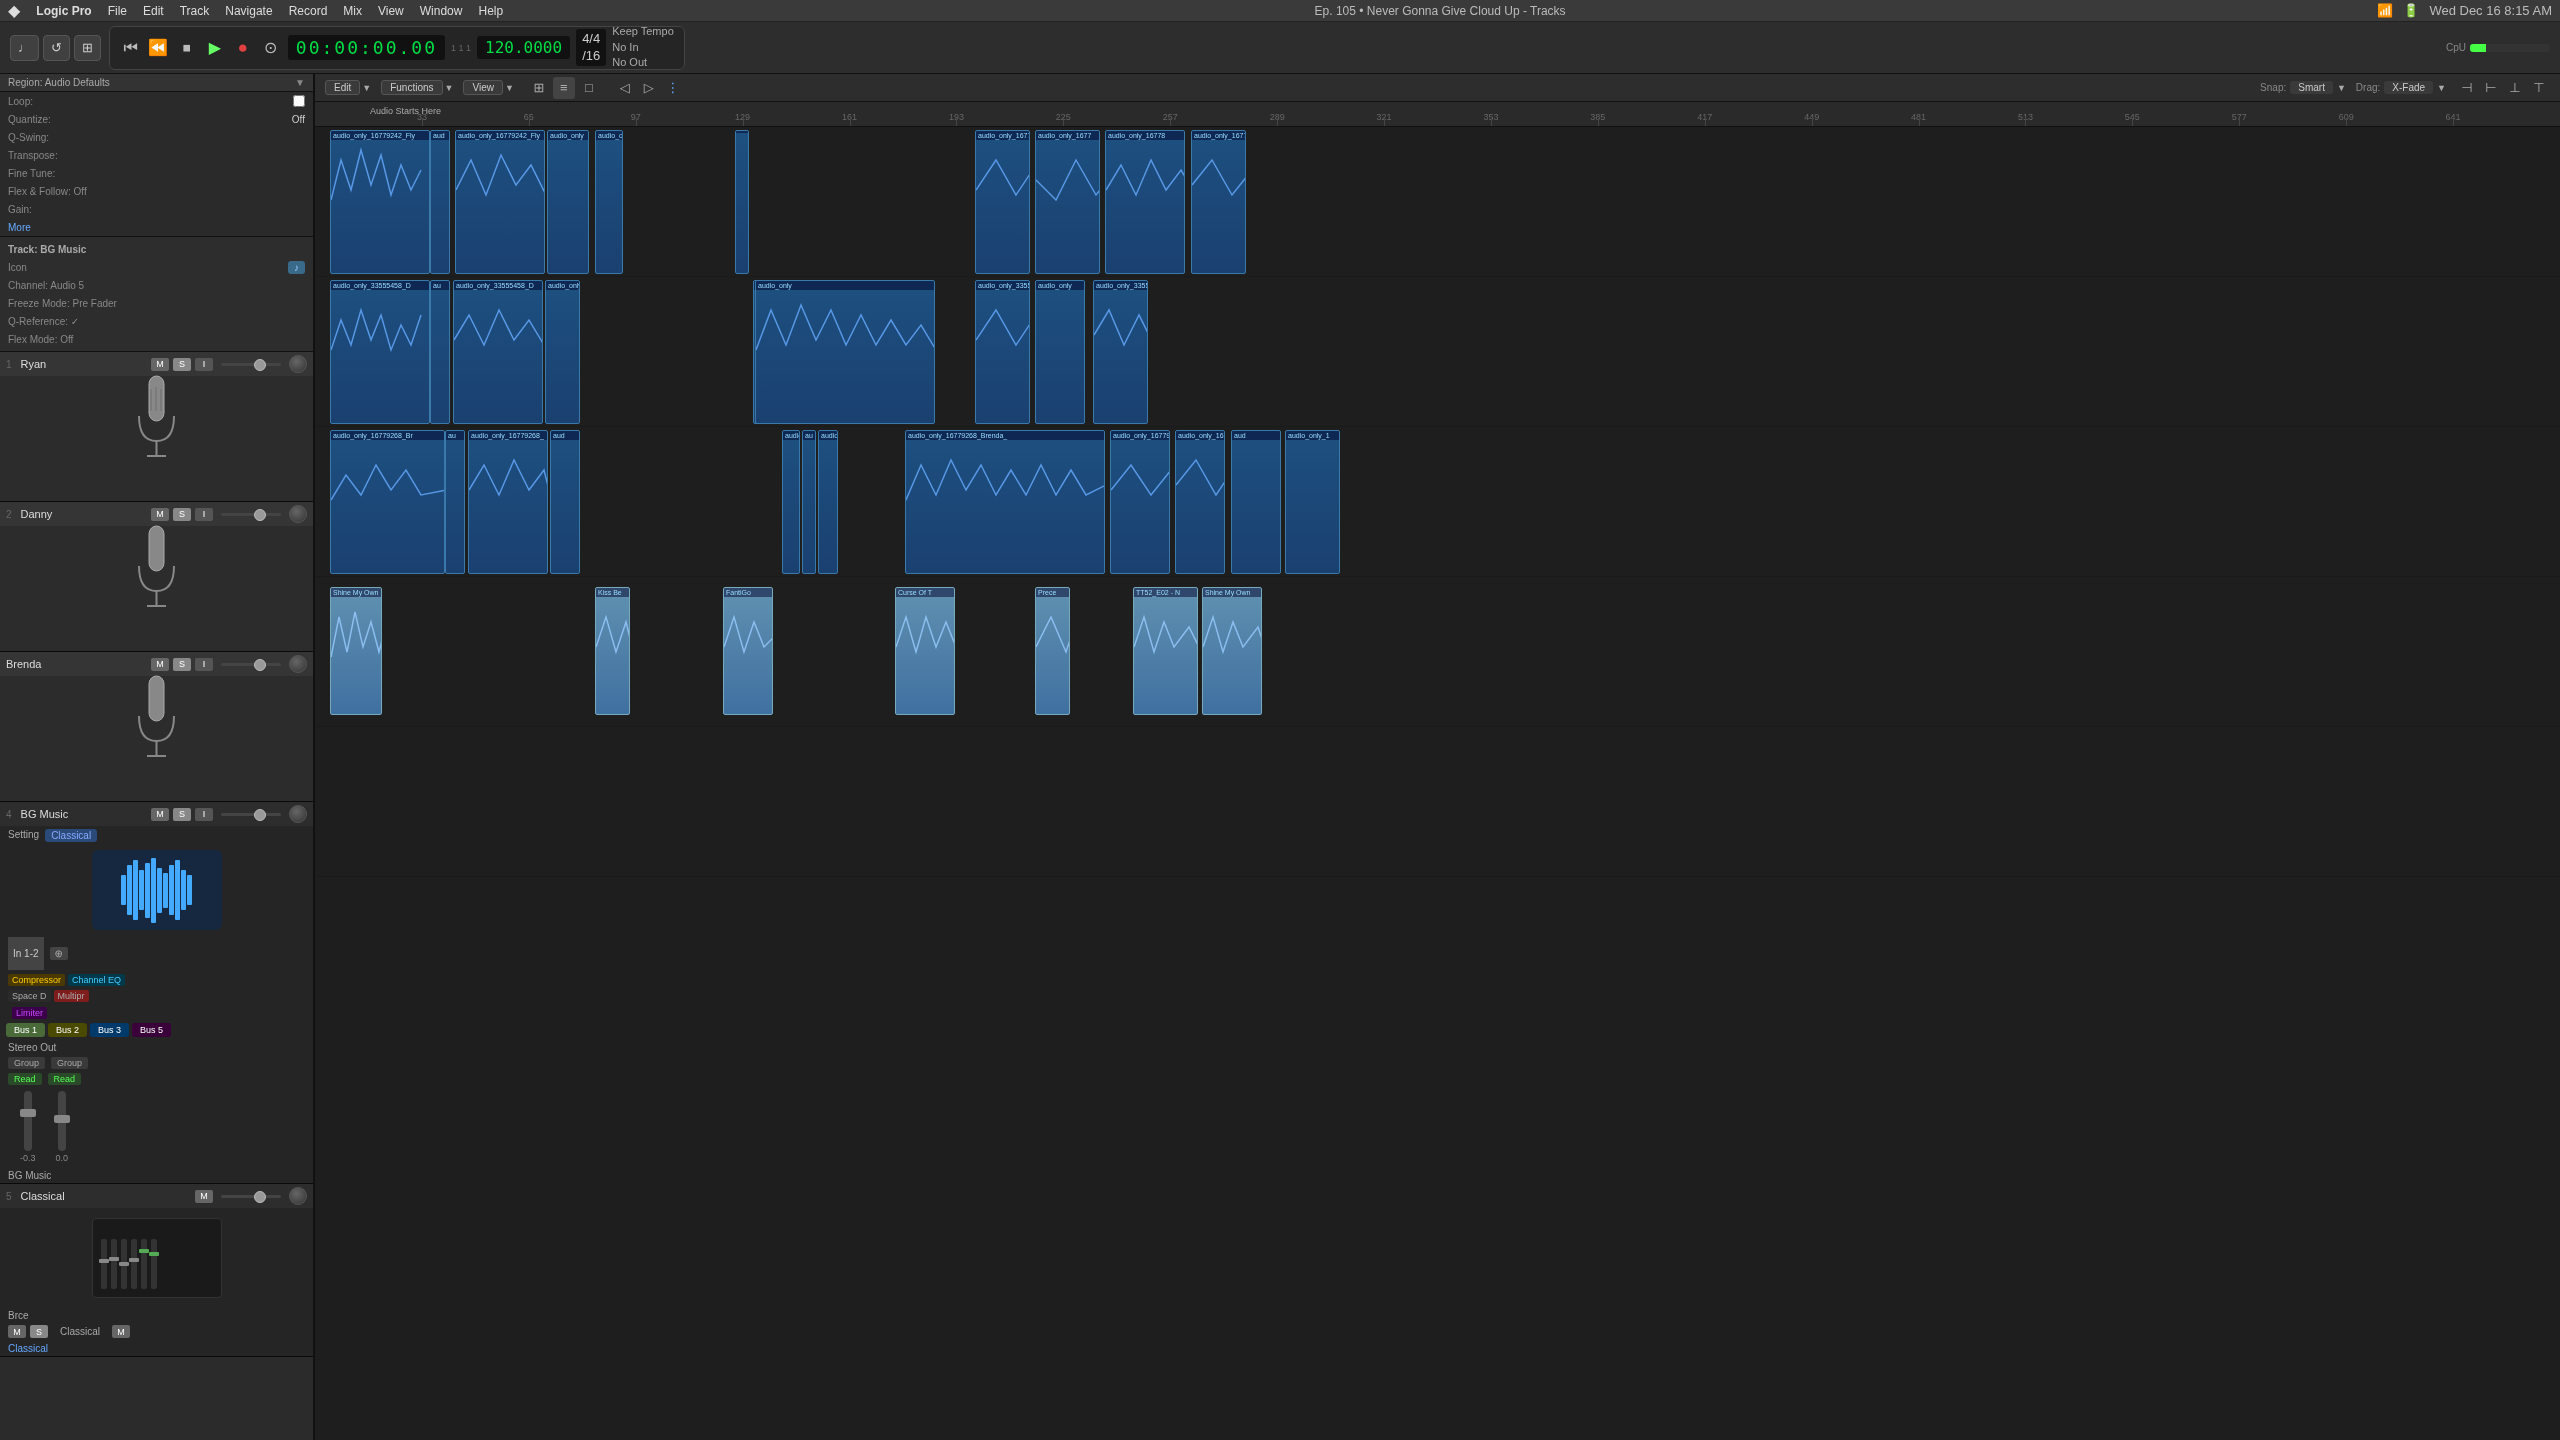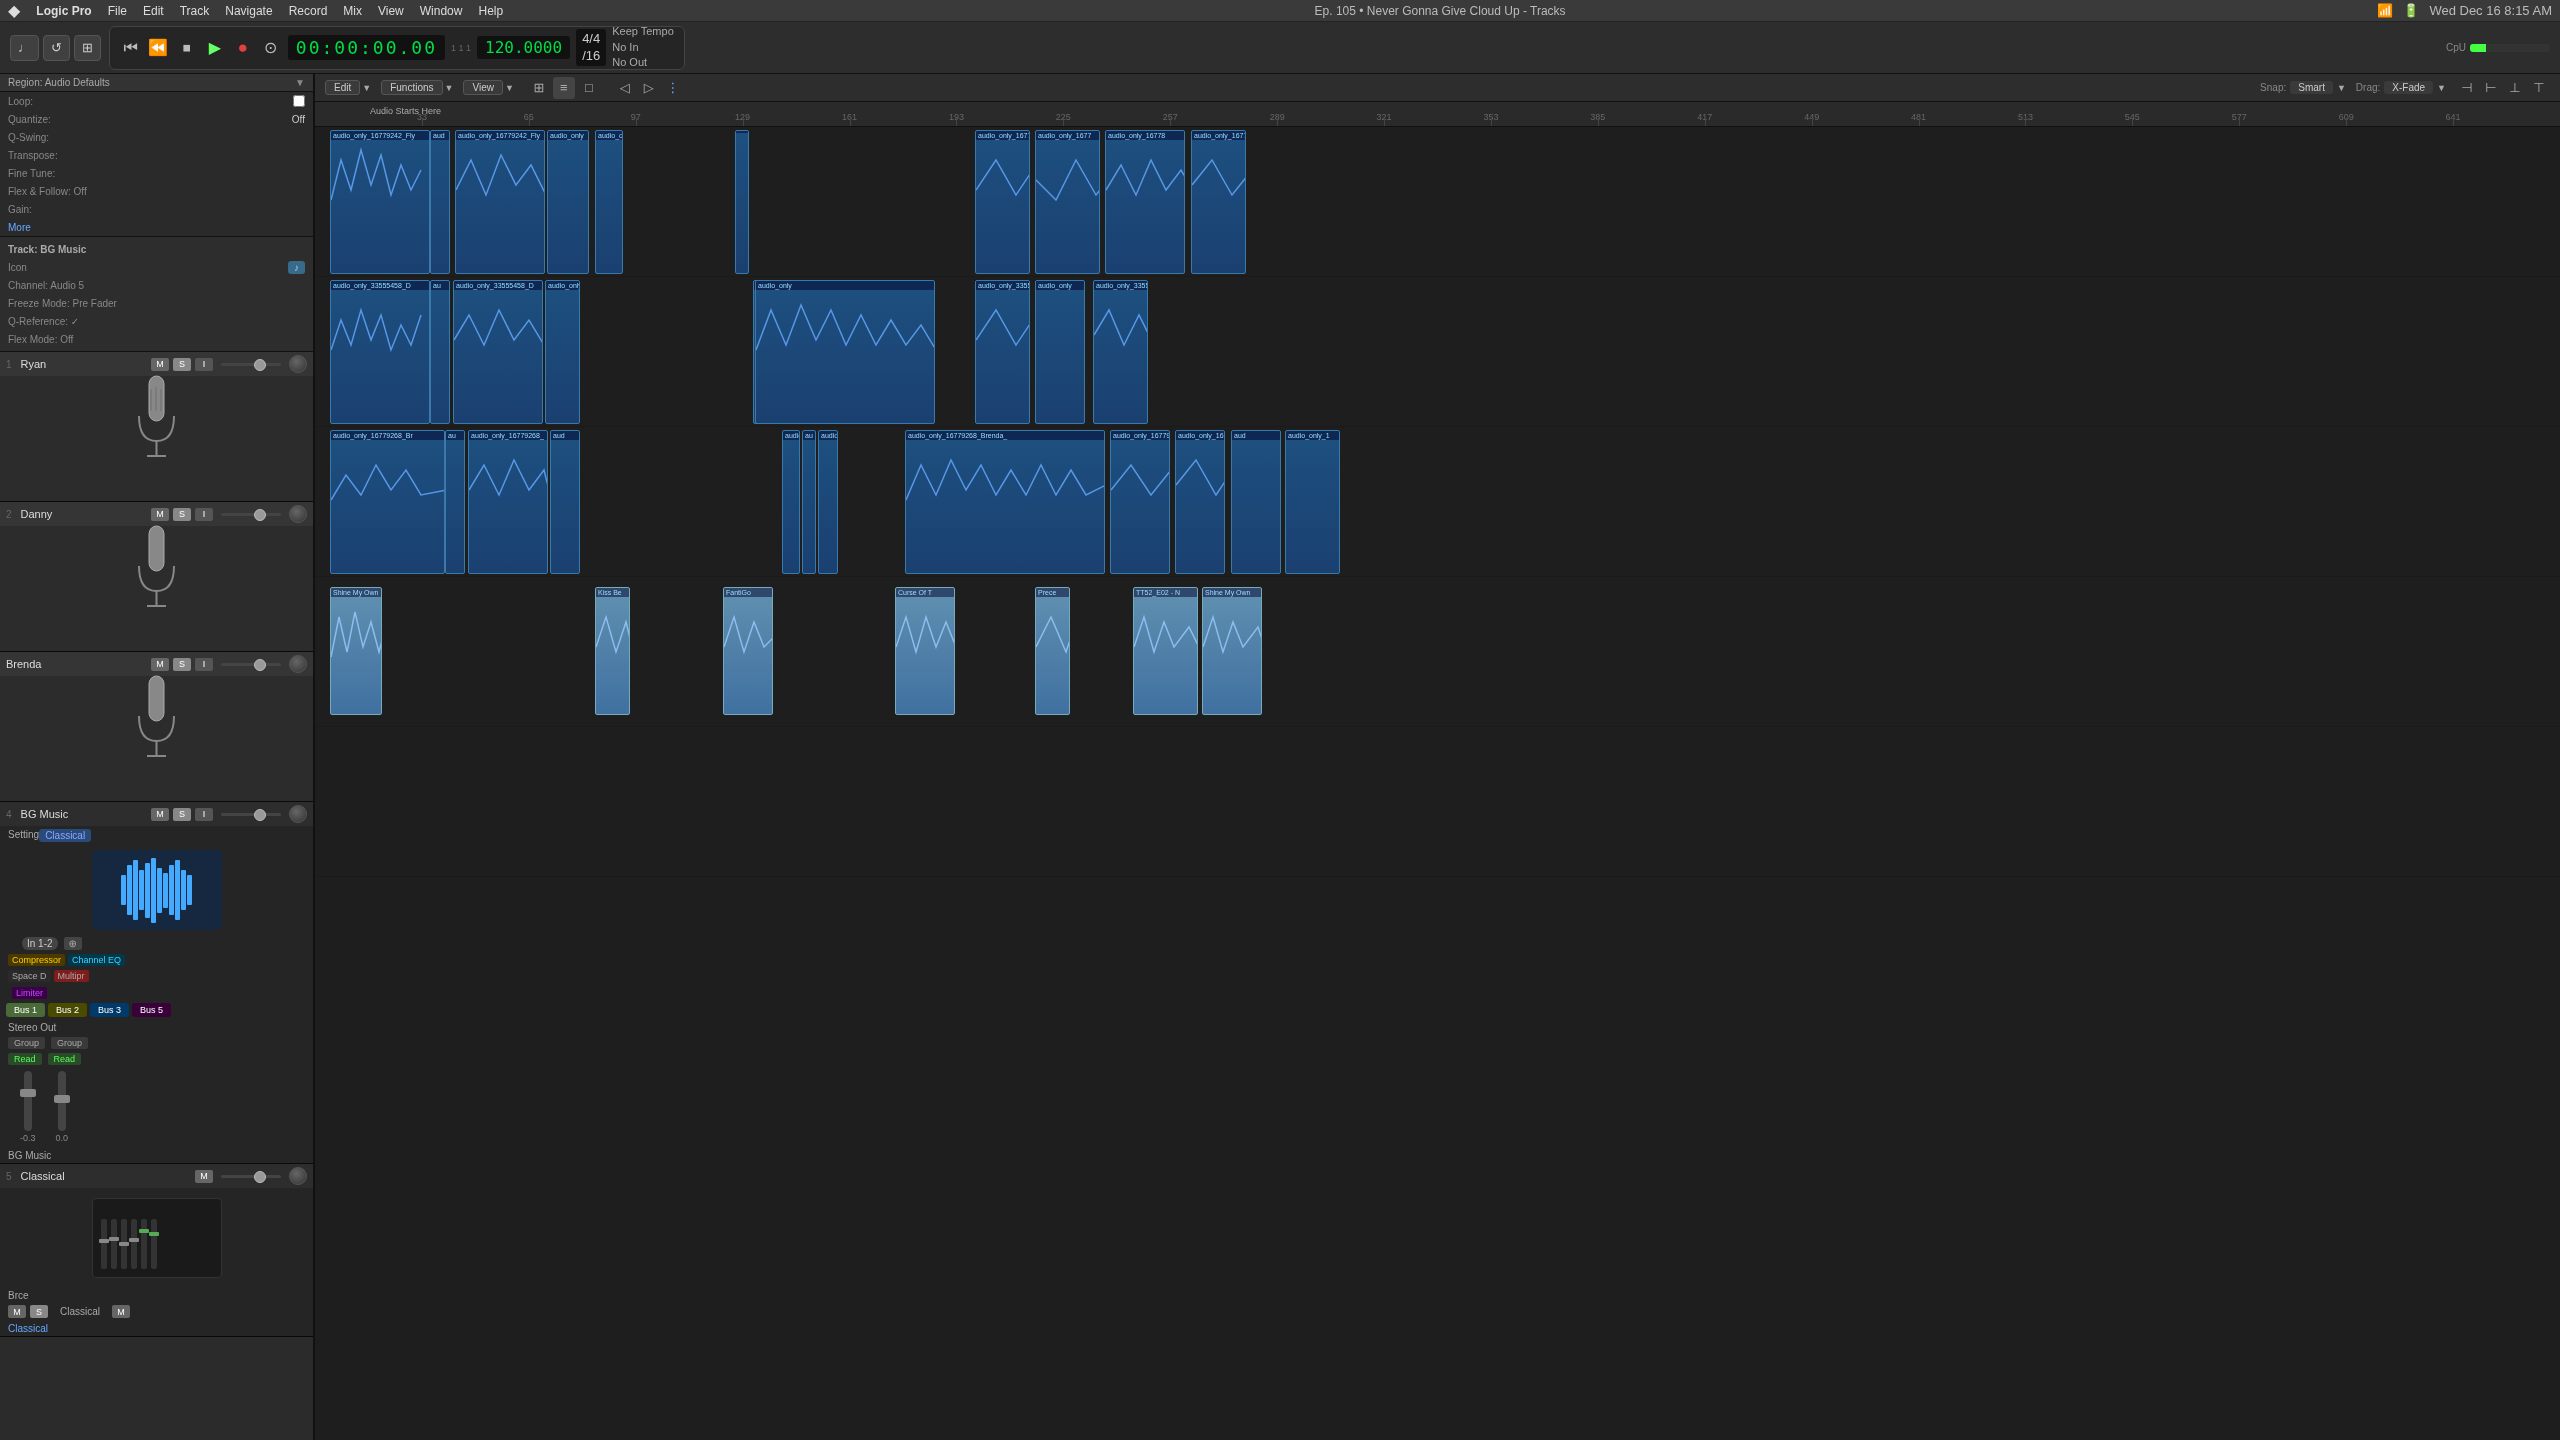--- a/index.html
+++ b/index.html
@@ -533,21 +533,21 @@
               <div class="btn-m">M</div>
               <div class="btn-s">S</div>
               <div class="btn-i">I</div>
               <div style="width:60px;height:3px;background:#444;border-radius:2px;position:relative;margin:0 4px;">
                 <div style="width:12px;height:12px;background:#999;border-radius:50%;position:absolute;top:-4px;left:55%;border:1px solid #bbb;cursor:pointer;"></div>
               </div>
               <div class="knob"></div>
             </div>
           </div>
 
-          <div style="display:flex;gap:0;padding:3px 8px;">
+          <div style="display:flex;gap:6px;padding:3px 8px;">
             <span style="font-size:10px;color:#aaa;cursor:pointer;">Setting</span>
             <span style="font-size:10px;color:#8af;background:#2a4a7a;padding:1px 6px;border-radius:3px;cursor:pointer;">Classical</span>
           </div>
 
           <div class="tc-instrument" style="height:90px;">
             <div class="bgm-widget">
               <div class="bgm-bar" style="height:30px;"></div>
               <div class="bgm-bar" style="height:50px;"></div>
               <div class="bgm-bar" style="height:60px;"></div>
               <div class="bgm-bar" style="height:40px;"></div>
@@ -556,21 +556,21 @@
               <div class="bgm-bar" style="height:45px;"></div>
               <div class="bgm-bar" style="height:35px;"></div>
               <div class="bgm-bar" style="height:50px;"></div>
               <div class="bgm-bar" style="height:60px;"></div>
               <div class="bgm-bar" style="height:40px;"></div>
               <div class="bgm-bar" style="height:30px;"></div>
             </div>
           </div>
 
           <div style="display:flex;align-items:center;gap:6px;padding:2px 8px;font-size:10px;">
-            <span style="background:#444;border-radius:6px;padding:1px 5px;color:#ccc;cursor:pointer;margin-left:14px;">In 1-2</span>
+            <span style="background:#444;border-radius:0;padding:11px 5px;color:#ccc;cursor:pointer;">In 1-2</span>
             <span style="background:#444;border-radius:2px;padding:1px 5px;color:#aaa;cursor:pointer;">⊕</span>
           </div>
 
           <div style="padding:2px 8px;display:flex;flex-wrap:wrap;gap:3px;">
             <span class="plugin-badge comp-badge">Compressor</span>
             <span class="plugin-badge eq-badge">Channel EQ</span>
           </div>
           <div style="padding:2px 8px;display:flex;flex-wrap:wrap;gap:3px;">
             <span style="font-size:9px;color:#aaa;background:#2a2a2a;padding:1px 4px;border-radius:2px;cursor:pointer;">Space D</span>
             <span style="font-size:9px;color:#aaa;background:#7f1d1d;padding:1px 4px;border-radius:2px;cursor:pointer;">Multipr</span>

